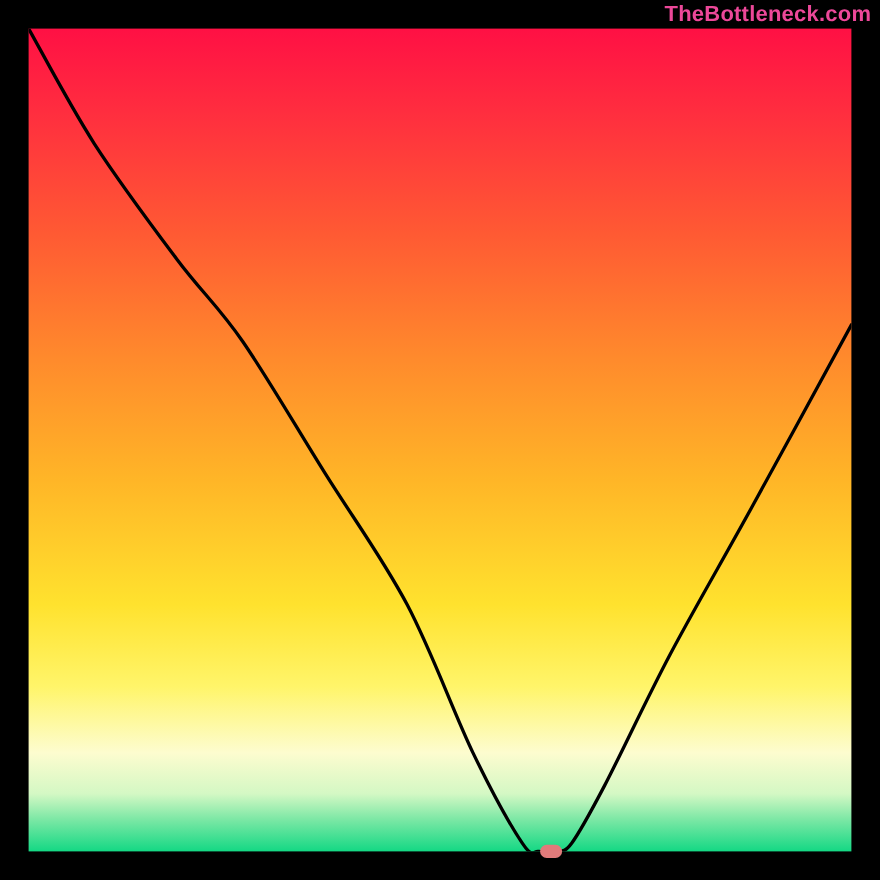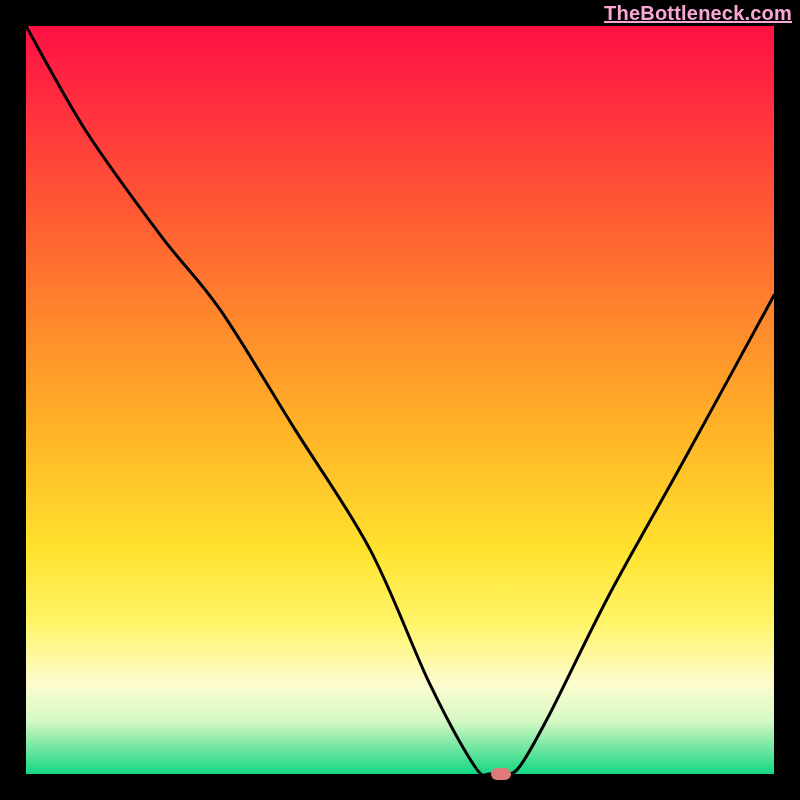--- a/index.html
+++ b/index.html
@@ -13,26 +13,25 @@
   }
   .chart-wrap {
     position: relative;
     width: 800px;
     height: 800px;
   }
   .watermark {
     position: absolute;
     top: 2px;
     right: 8px;
-    color: #f9a8d4;
+    color: #ec4899;
     font-size: 20px;
     font-weight: 600;
     z-index: 5;
     letter-spacing: 0.2px;
-    text-decoration: underline;
   }
   
   .plot {
     position: absolute;
     left: 26px;
     top: 26px;
     width: 748px;   
     height: 748px;
     background: linear-gradient(to bottom,
       #ff1044 0%,

